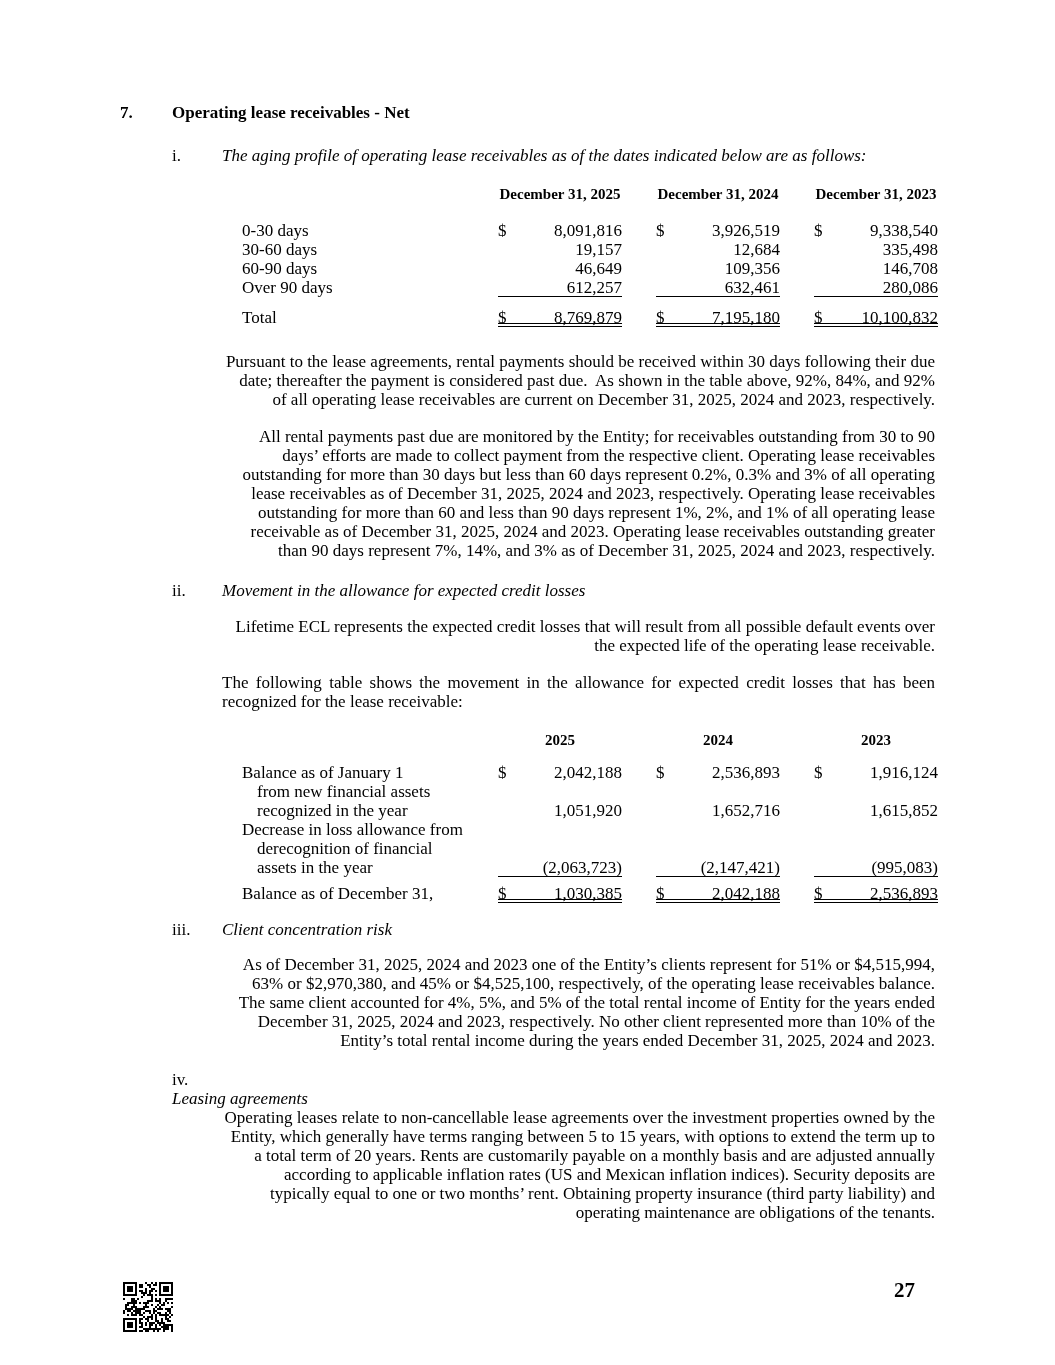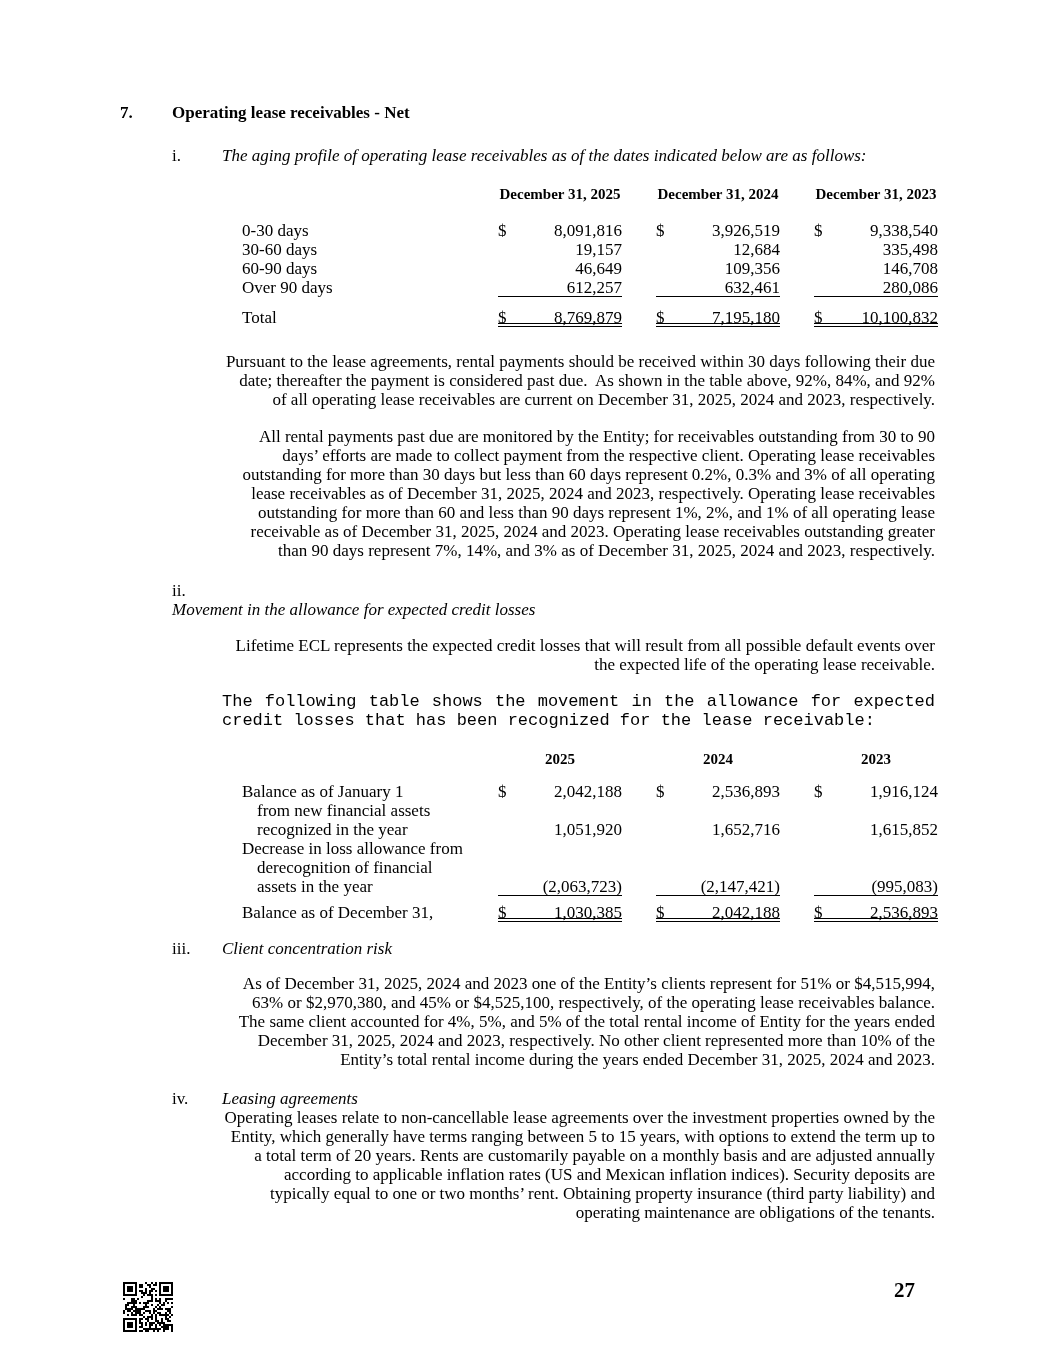--- a/index.html
+++ b/index.html
@@ -45,27 +45,27 @@
   .spacer17 { height:17px; }
   .spacer13 { height:13px; }
   .spacer11 { height:11px; }
   .spacer7 { height:7px; }
 
   
   .mt-i      { margin-top:24px; }
   .mt-table1 { margin-top:19px; }
   .mt-p1     { margin-top:21px; }
   .mt-p2     { margin-top:18px; }
-  .mt-ii     { margin-top:21px;flex-direction:column; }
+  .mt-ii     { margin-top:21px; }
   .mt-life   { margin-top:17px; }
-  .mt-foll   { margin-top:18px;font-family:Liberation Mono, monospace; }
+  .mt-foll   { margin-top:18px; }
   .mt-table2 { margin-top:19px; }
   .mt-iii    { margin-top:13px; }
   .mt-p5     { margin-top:16px; }
-  .mt-iv     { margin-top:20px; }
+  .mt-iv     { margin-top:20px;flex-direction:column; }
   .mt-p6     { }
 
   
   .qr-box { position:absolute; left:123px; top:1282px; width:50px; height:50px; }
   .page-num { position:absolute; top:1278px; right:140px; font-weight:bold; font-size:21px; line-height:24px; }
 </style>
 </head>
 <body>
 
 <div class="page">

